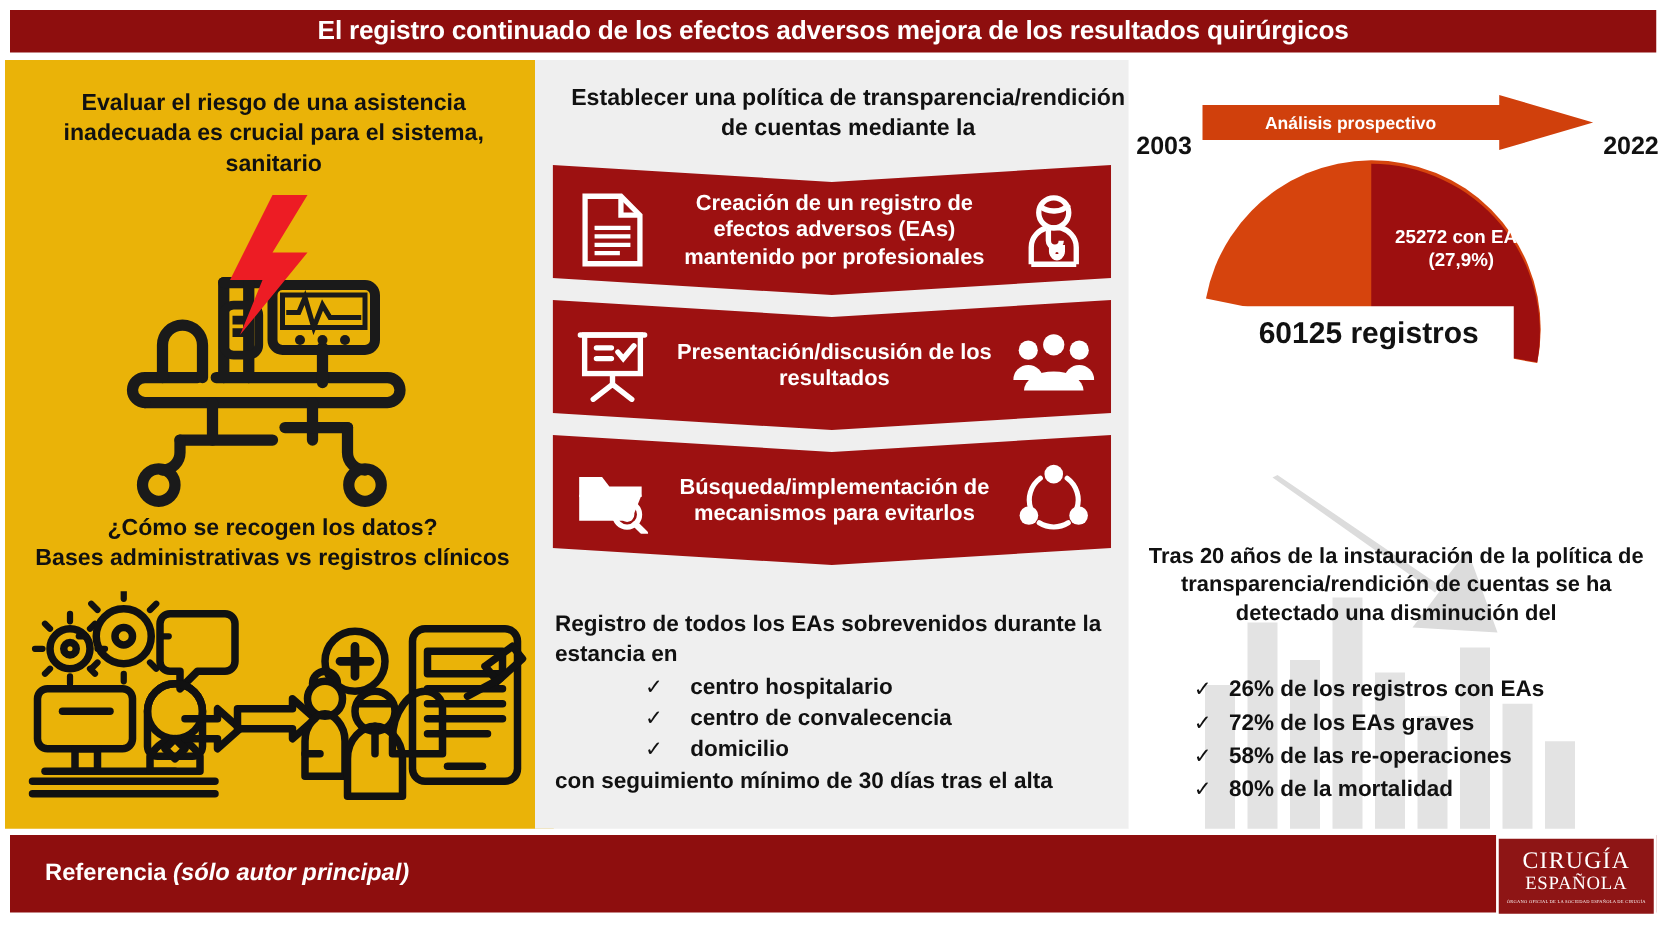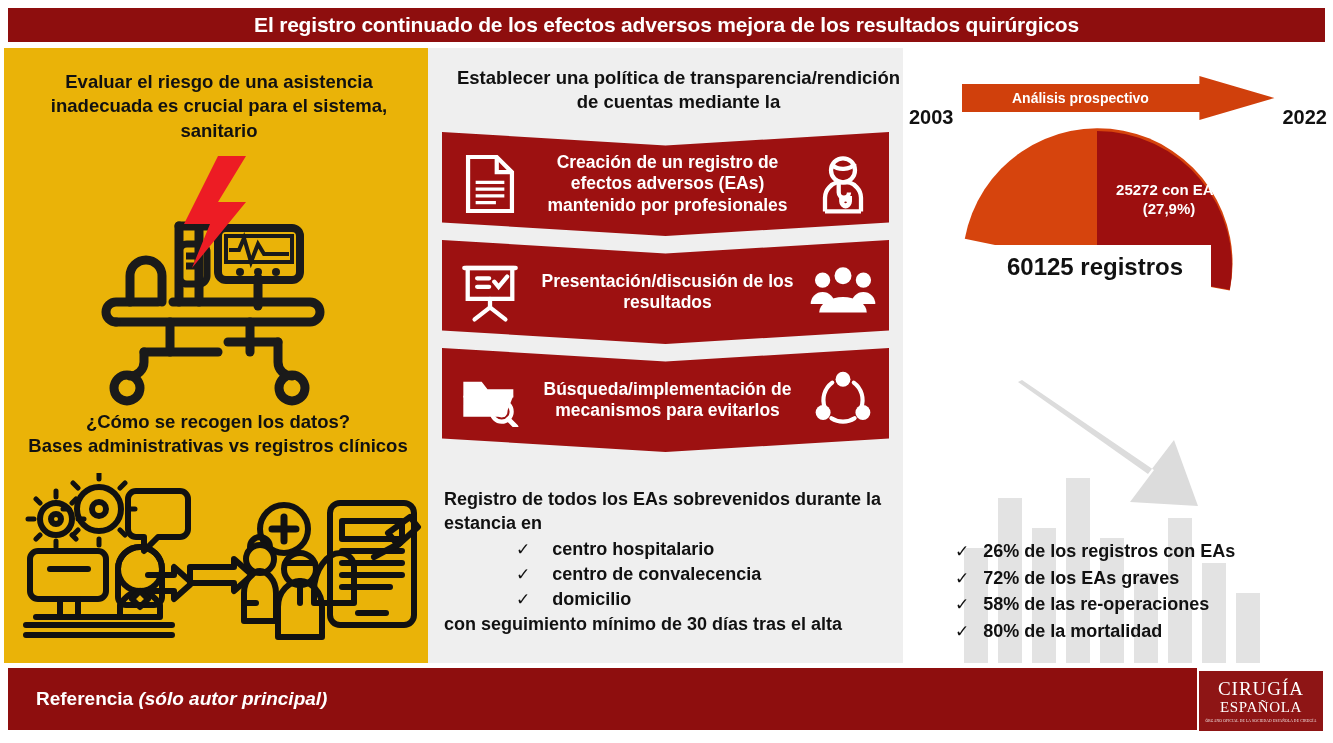--- a/index.html
+++ b/index.html
@@ -382,20 +382,21 @@
         <div>25272 con EAs</div>
         <div>(27,9%)</div>
       </div>
       <div class="pie-lbl b">
         <div>43323 sin EAs</div>
         <div>(72.1%)</div>
       </div>
       <div class="pie-center">60125 registros</div>
     </div>
 
+    <div class="blk-text right-foot">Tras 20 años de la instauración de la política de transparencia/rendición de cuentas se ha detectado una disminución del</div>
 
     <div class="right-list">
       <div class="ritem">
         <span class="ck">✓</span>
         <span>26% de los registros con EAs</span>
       </div>
       <div class="ritem">
         <span class="ck">✓</span>
         <span>72% de los EAs graves</span>
       </div>

